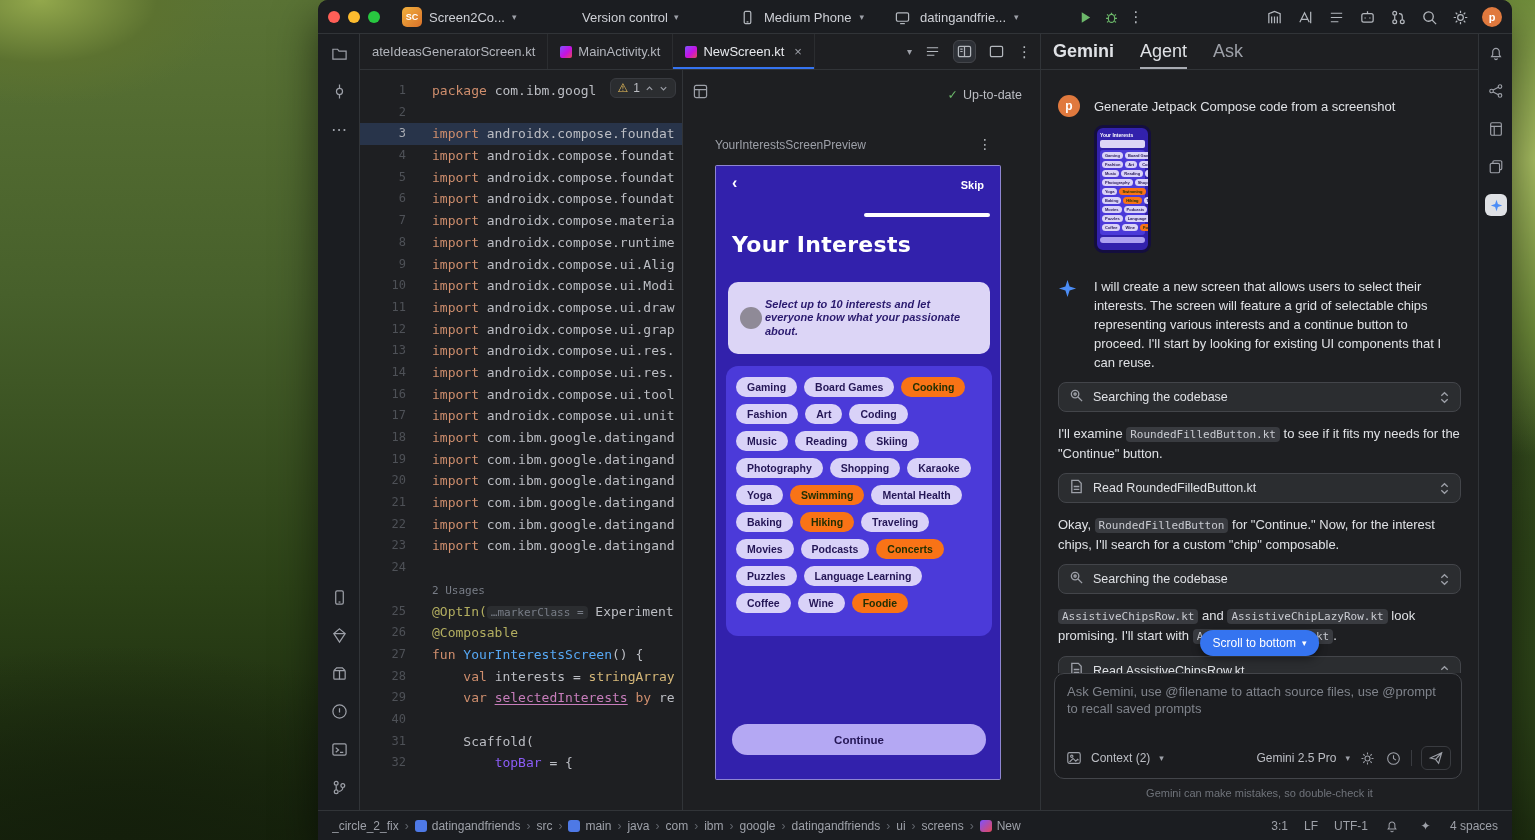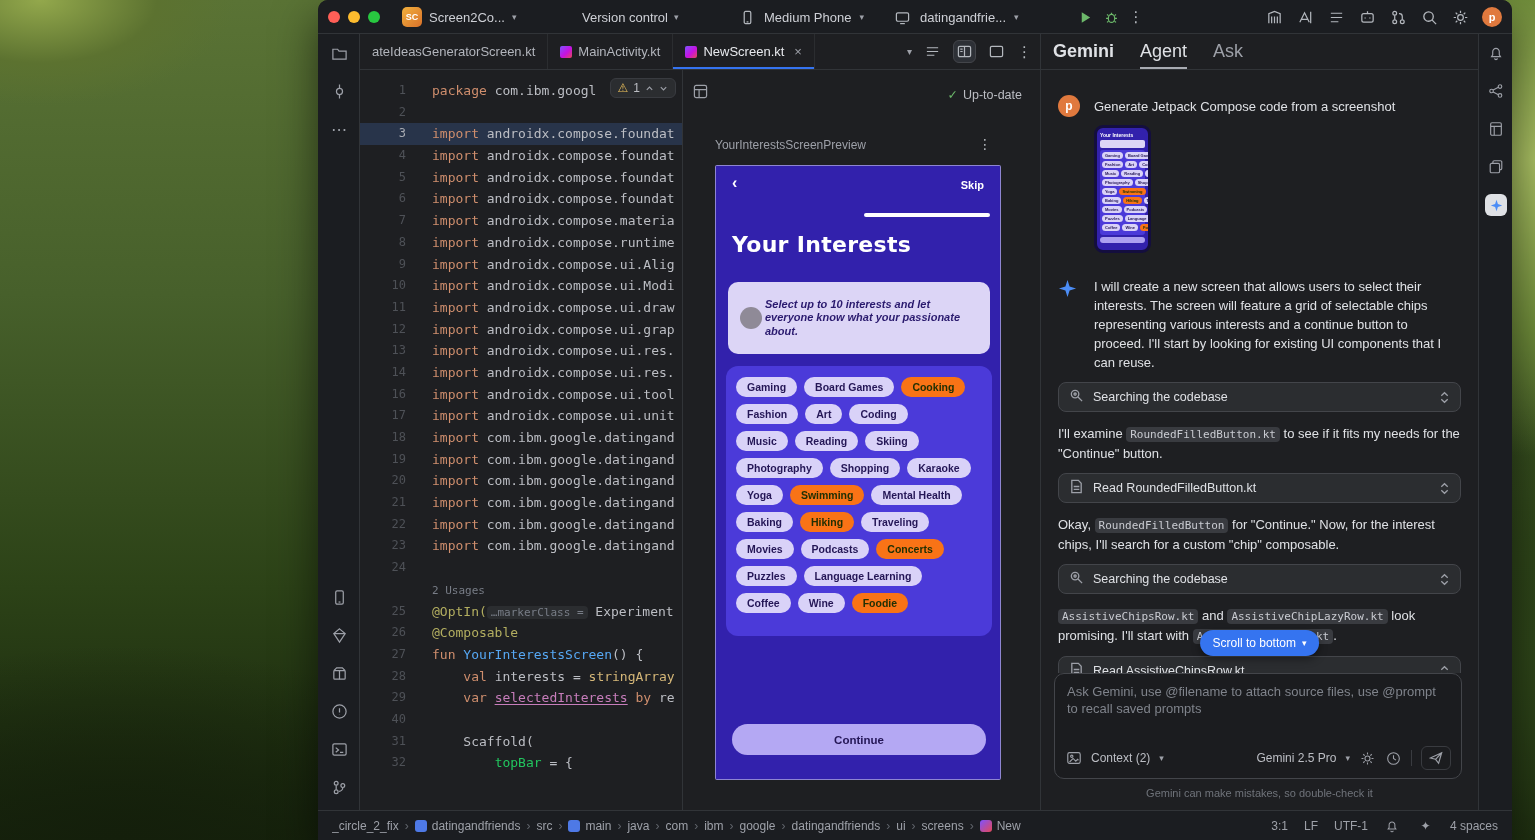--- a/index.html
+++ b/index.html
@@ -69,21 +69,21 @@
   .mode.active{ background:#2D3036; border:1px solid #43454A; border-radius:6px; }
 
   .code-pane{ position:absolute; left:42px; top:36px; width:322px; bottom:0; overflow:hidden; background:#1E1F22; }
   .code-rows{ padding-top:10px; font-family:"DejaVu Sans Mono",monospace; font-size:13px; line-height:21.7px; }
   .crow{ display:flex; height:21.7px; }
   .crow.active{ background:#28344A; }
   .ln{ flex:0 0 60px; padding-right:14px; text-align:right; font-size:12px; color:#4E5157; }
   .crow.active .ln{ color:#A8ABB2; }
   .ltext{ white-space:pre; padding-left:12px; }
   .c-kw{ color:#CF8E6D; } .c-tx{ color:#BCBEC4; } .c-ann{ color:#B3AE60; } .c-fn{ color:#56A8F5; }
-  .c-call{ color:#D5B778; } .c-param{ color:#22c55e; }
+  .c-call{ color:#D5B778; } .c-param{ color:#8b5cf6; }
   .c-prop{ color:#C77DBB; text-decoration:underline; text-underline-offset:2px; }
   .c-inlay{ color:#787D87; background:#2B2D30; border-radius:4px; padding:0 4px; font-size:11px; }
   .c-hint{ color:#787D87; font-size:11px; }
   .inspect-widget{ position:absolute; top:8px; right:6px; display:flex; align-items:center; gap:5px; background:#2B2D30; border:1px solid #393B40; border-radius:6px; padding:2px 7px; font-size:12px; color:#BCBEC4; }
   .warn-glyph{ color:#F2C55C; font-size:12px; }
 
   .design-pane{ position:absolute; left:364px; top:36px; width:358px; bottom:0; border-left:1px solid #313438; background:#1E1F22; overflow:hidden; }
   .design-tool-ic{ position:absolute; left:10px; top:14px; color:#9DA0A8; }
   .uptodate{ position:absolute; right:18px; top:17px; font-size:12.5px; color:#BCBEC4; }
   .uptodate .ok{ color:#6CB86A; margin-right:5px; }

